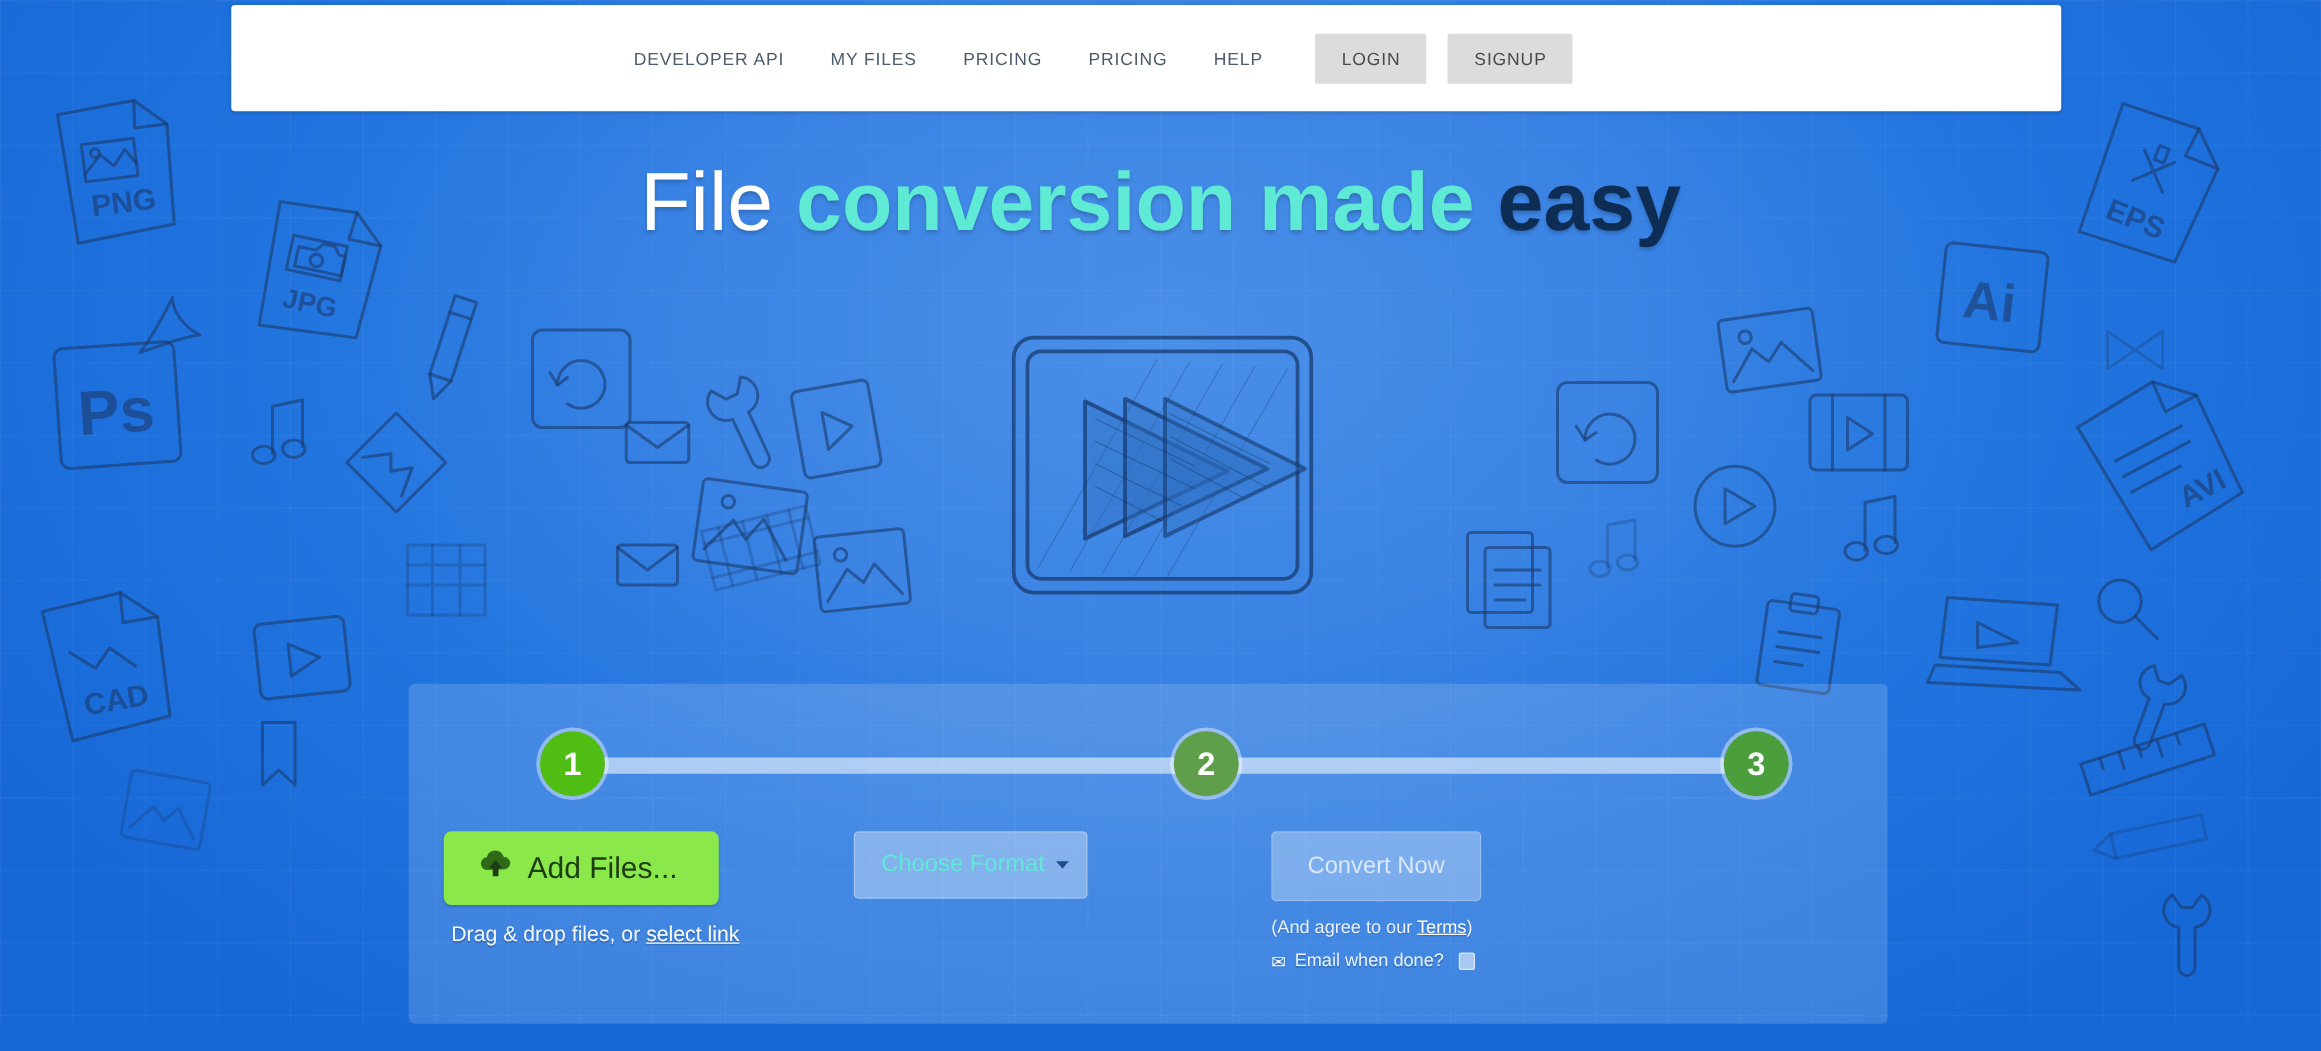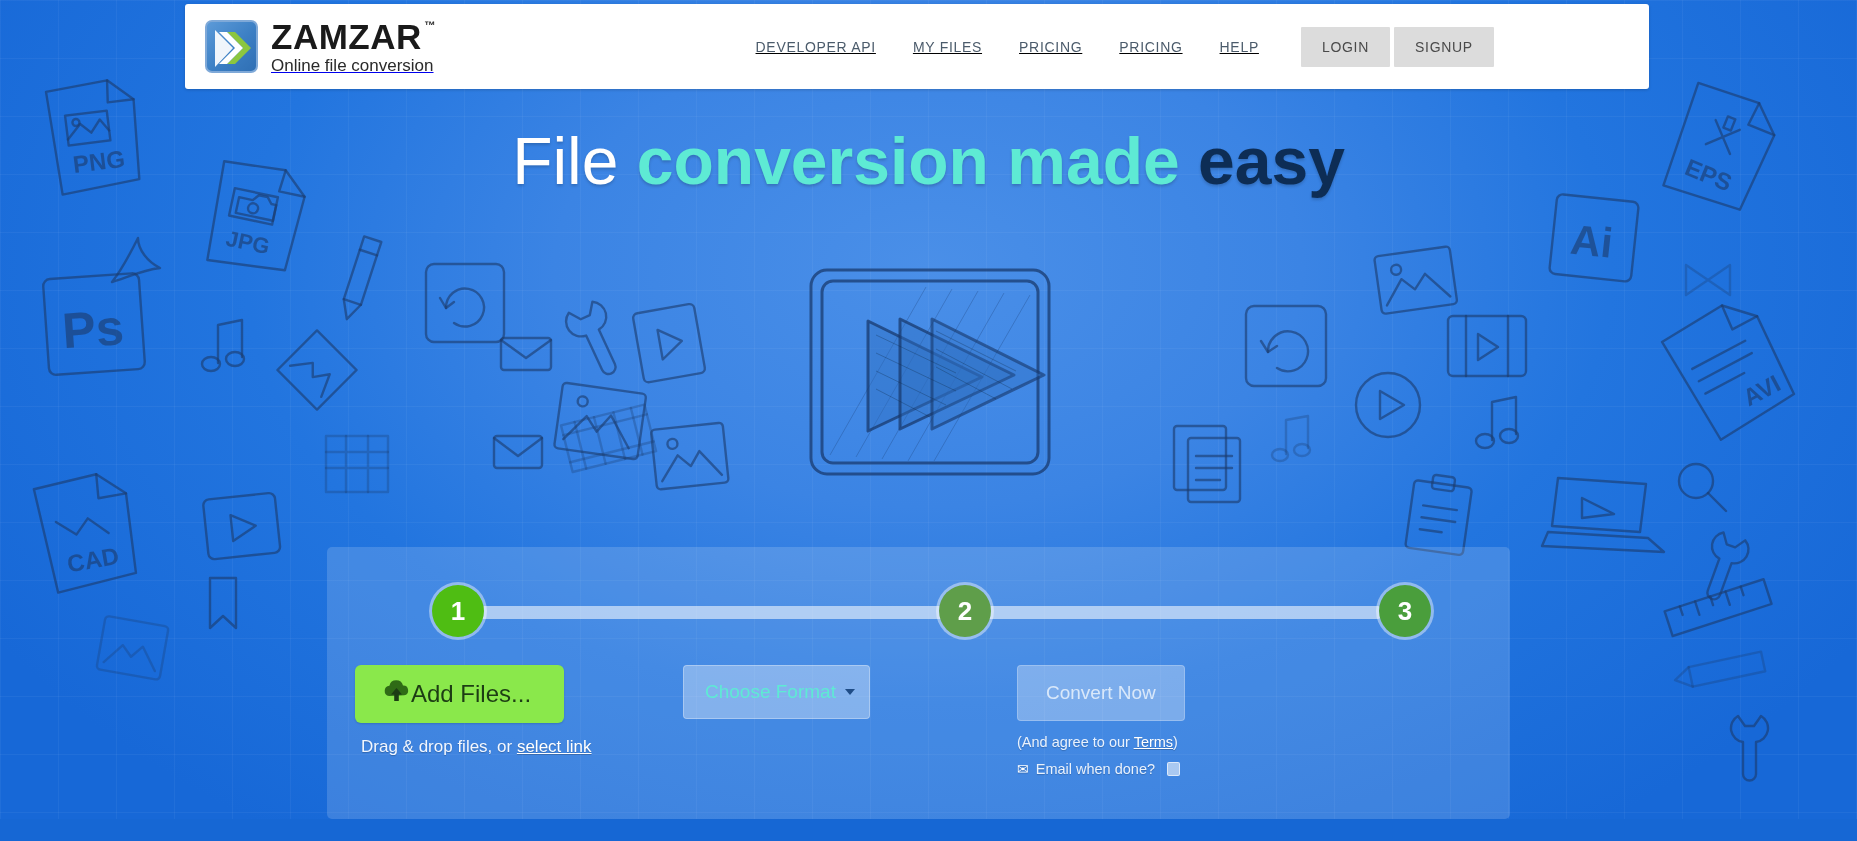--- a/index.html
+++ b/index.html
@@ -75,27 +75,26 @@
   #brand-tm {
     font-size: 11px; font-weight: bold; color: #1a1a1a;
     position: absolute; top: 1px; right: -14px;
   }
   #brand-tag {
     font-size: 17px; color: #2a2a2a; margin-top: 3px; line-height: 1;
   }
   #nav {
     display: flex; align-items: flex-end; gap: 37px;
     margin-left: 322px;
-    text-decoration: underline;
   }
   .nav-link {
     font-size: 14px; color: #4b5b6b; letter-spacing: .7px;
     text-decoration: none; cursor: pointer; white-space: nowrap;
   }
-  #auth { display: flex; align-items: center; gap: 4px; margin-left: 42px; }
+  #auth { display: flex; align-items: center; gap: 17px; margin-left: 42px; }
   .auth-btn {
     background: #dcdcdc;
     color: #4a4a4a;
     border: none;
     font-size: 14px; letter-spacing: .7px;
     padding: 12px 21px;
     cursor: pointer;
     font-family: "Liberation Sans", sans-serif;
     border-radius: 1px;
   }
@@ -151,21 +150,21 @@
   #step-2 { left: 612px;  background: #5f9e4a; }
   #step-3 { left: 1052px; background: #4a9e3c; }
 
   #cols { position: absolute; left: 0; top: 118px; width: 100%; }
   .col { position: absolute; top: 0; }
   #col-1 { left: 28px;  width: 380px; }
   #col-2 { left: 356px; width: 380px; }
   #col-3 { left: 690px; width: 470px; }
 
   #add-files-btn {
-    display: inline-flex; align-items: center; 
+    display: inline-flex; align-items: center; gap: 11px;
     background: #8ae84b;
     border: none; border-radius: 6px;
     padding: 14px 33px 14px 27px;
     font-size: 24px; color: #1d3d14;
     cursor: pointer;
     font-family: "Liberation Sans", sans-serif;
     box-shadow: 0 1px 2px rgba(0,0,0,.15);
   }
   #dnd-line {
     margin-top: 14px; margin-left: 6px;
@@ -529,33 +528,20 @@
       </g>
     </svg>
 
   </div>
 </div>
 
 <div id="bottom-strip"></div>
 
 <div id="header">
 
-  <a id="brand" href="#">
-    <span id="logo-mark">
-      <svg width="53" height="53" viewBox="0 0 53 53">
-        <path d="M8 8 L8 45 L26 26 Z" fill="#ffffff" opacity=".92"></path>
-        <path d="M20 10 L36 26 L20 42 L28 42 L44 26 L28 10 Z" fill="#8cc63f"></path>
-        <path d="M12 10 L28 26 L12 42 L20 42 L36 26 L20 10 Z" fill="#ffffff"></path>
-      </svg>
-    </span>
-    <span id="brand-text">
-      <span id="brand-name"><span>ZAMZAR</span><sup id="brand-tm">™</sup></span>
-      <div id="brand-tag">Online file conversion</div>
-    </span>
-  </a>
 
   <nav id="nav">
     <a class="nav-link" href="#">DEVELOPER API</a>
     <a class="nav-link" href="#">MY FILES</a>
     <a class="nav-link" href="#">PRICING</a>
     <a class="nav-link" href="#">PRICING</a>
     <a class="nav-link" href="#">HELP</a>
   </nav>
 
   <div id="auth">

